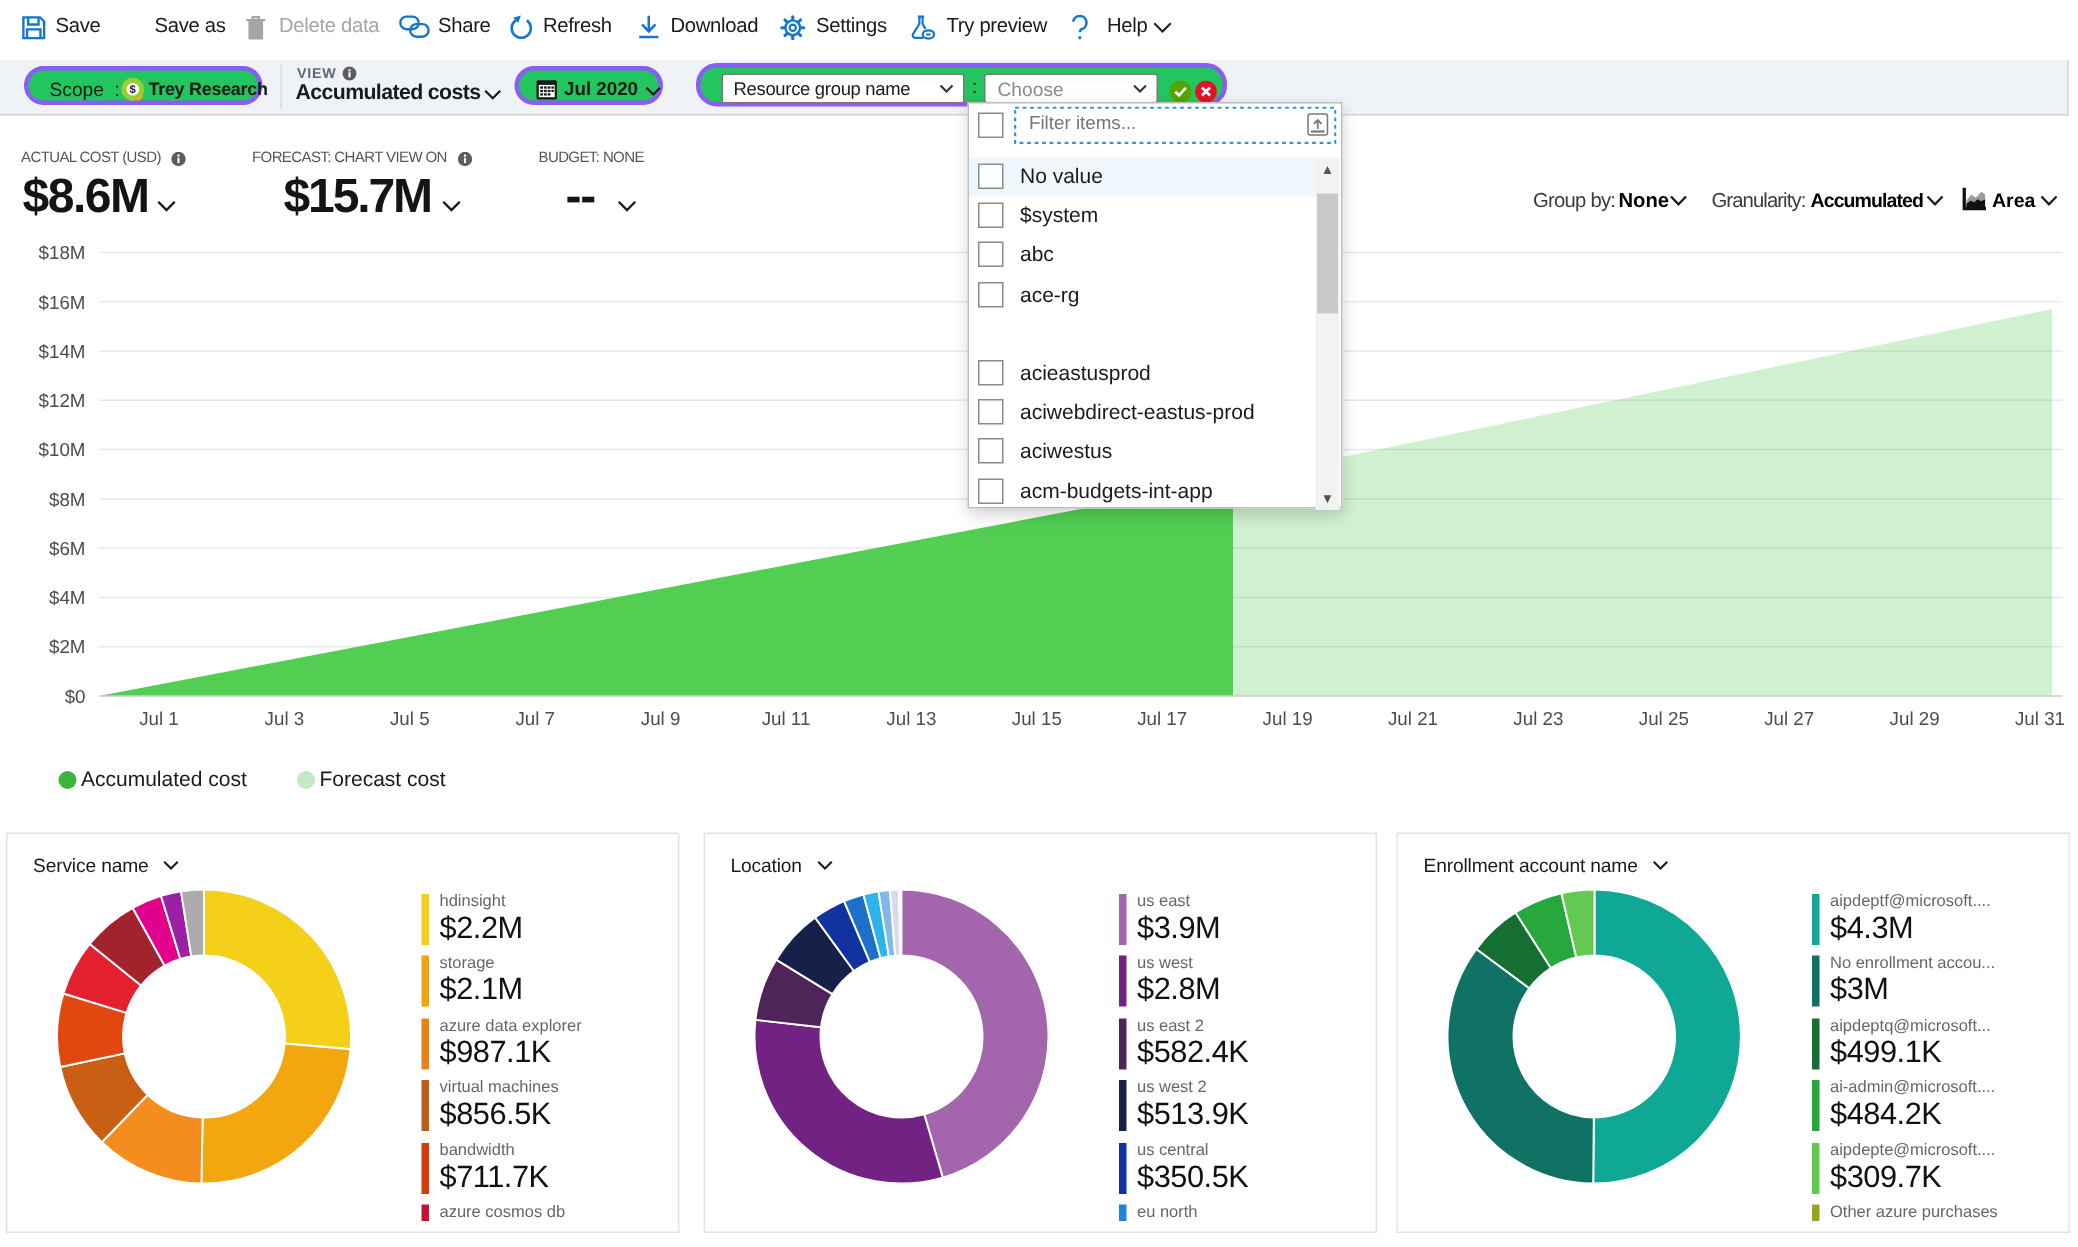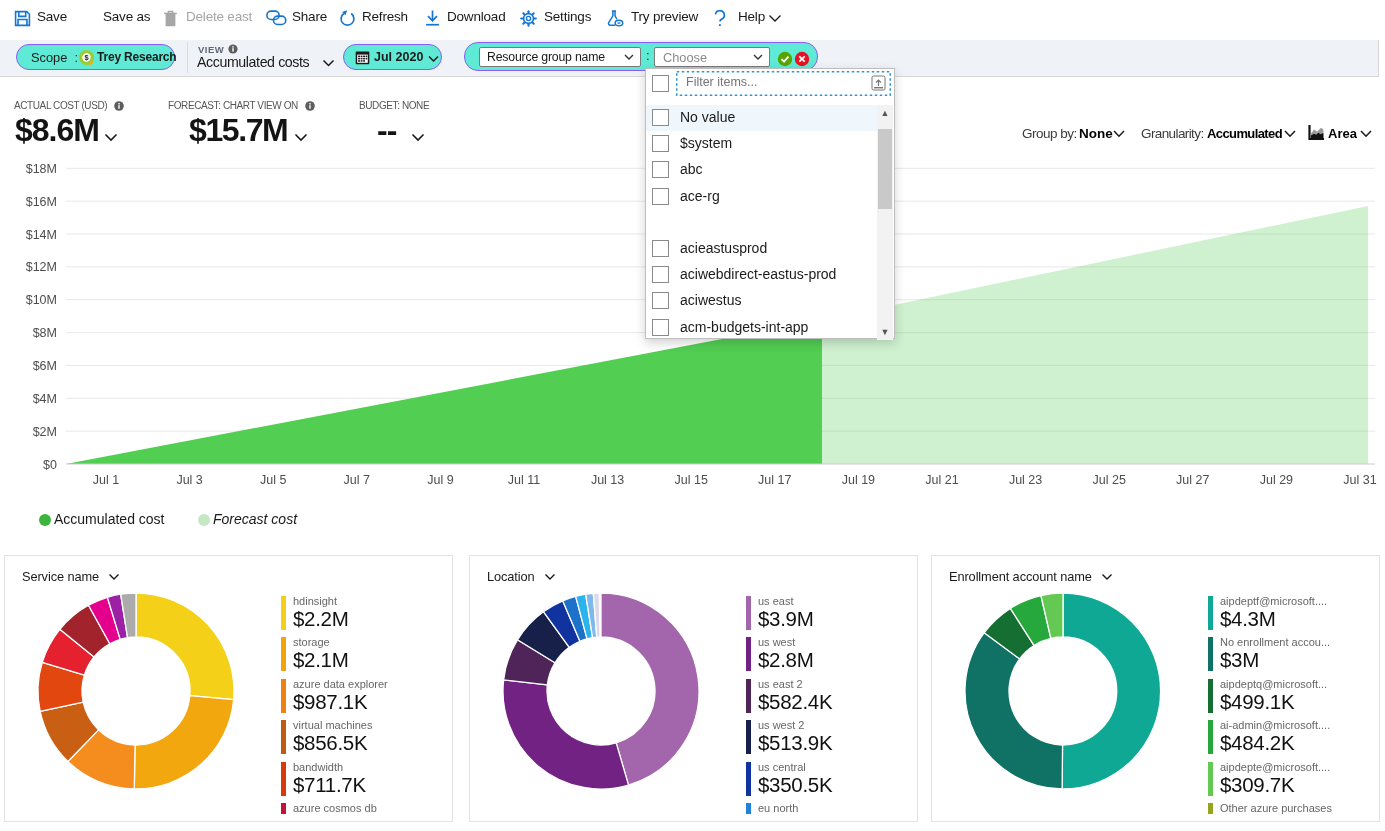--- a/index.html
+++ b/index.html
@@ -1,20 +1,20 @@
 <!DOCTYPE html>
 <html><head><meta charset="utf-8">
 <style>
 * { margin:0; padding:0; box-sizing:border-box; }
 html,body { width:1385px; height:831px; background:#fff; font-family:"Liberation Sans", sans-serif; overflow:hidden; position:relative; }
 .toolbar { position:absolute; left:0; top:0; width:1385px; height:40px; background:#fff; }
 .tbi { position:absolute; top:10px; }
 .tbt { position:absolute; top:9px; font-size:13.5px; letter-spacing:-0.2px; white-space:nowrap; }
 .filterbar { position:absolute; left:0; top:40px; width:1379px; height:37px; background:#eff3f8; border-bottom:1px solid #d6d6d6; border-right:1px solid #d6d6d6; }
-.pill { position:absolute; background:#5eead4; border:1px solid #8b5cf6; border-radius:14px; }
+.pill { position:absolute; background:#22c55e; border:3px solid #8b5cf6; border-radius:14px; }
 .kpilab { position:absolute; font-size:10px; color:#565656; letter-spacing:-0.4px; white-space:nowrap; }
 .kpival { position:absolute; font-size:32px; font-weight:700; color:#141414; letter-spacing:-0.8px; white-space:nowrap; }
 .ctl { position:absolute; top:126px; font-size:13.5px; color:#3b3b3b; white-space:nowrap; }
 .ctl b { color:#000; font-weight:700; }
 .bigchart { position:absolute; left:0; top:155px; }
 .card { position:absolute; top:555px; width:449px; height:267px; background:#fff; border:1px solid #e3e3e3; }
 .cardtitle { position:absolute; left:17px; top:13px; font-size:12.8px; letter-spacing:-0.1px; color:#1a1a1a; white-space:nowrap; }
 .chev2 { margin-left:9px; }
 .donut { position:absolute; left:0; top:24px; }
 .lgE { position:absolute; left:276px; width:168px; }
@@ -31,21 +31,21 @@
         <path d="M4.5 1.8 v4.2 h6.5 v-4.2" stroke="#1475d3" stroke-width="1.5" fill="none"></path>
         <path d="M3.8 14.2 v-5.2 h8.4 v5.2" stroke="#1475d3" stroke-width="1.5" fill="none"></path>
       </svg></div>
 <div class="tbt" style="left:37px;color:#1a1a1a;">Save</div>
 <div class="tbt" style="left:103px;color:#1a1a1a;">Save as</div>
 <div class="tbi" style="left:163px;"><svg width="15" height="17" viewBox="0 0 14 16" fill="none">
         <path d="M1 3.2 h12" stroke="#a6a6a6" stroke-width="1.4"></path>
         <path d="M5 3 v-1.6 h4 V3" stroke="#a6a6a6" stroke-width="1.4" fill="none"></path>
         <path d="M2.4 3.4 h9.2 v11.2 a0.8 0.8 0 0 1 -0.8 0.8 h-7.6 a0.8 0.8 0 0 1 -0.8 -0.8 Z" fill="#a6a6a6"></path>
       </svg></div>
-<div class="tbt" style="left:186px;color:#a6a6a6;">Delete east</div>
+<div class="tbt" style="left:186px;color:#a6a6a6;">Delete data</div>
 <div class="tbi" style="left:266px;"><svg width="21" height="16" viewBox="0 0 21 16" fill="none">
         <rect x="0.9" y="1.1" width="12.2" height="8.4" rx="4.1" stroke="#1475d3" stroke-width="1.6"></rect>
         <rect x="7.5" y="6.1" width="12.2" height="8.4" rx="4.1" stroke="#1475d3" stroke-width="1.6"></rect>
       </svg></div>
 <div class="tbt" style="left:292px;color:#1a1a1a;">Share</div>
 <div class="tbi" style="left:339px;"><svg width="17" height="17" viewBox="0 0 17 17" fill="none">
         <path d="M12.17 3.56 A6.4 6.4 0 1 1 4.83 3.56" stroke="#1475d3" stroke-width="1.7" fill="none"></path>
         <path d="M8.2 0.3 L6.5 5.3 L3.1 1.9 Z" fill="#1475d3"></path>
       </svg></div>
 <div class="tbt" style="left:362px;color:#1a1a1a;">Refresh</div>
@@ -97,21 +97,21 @@
 </svg>
 <span style="position:absolute;left:80px;top:5px;font-size:12px;font-weight:700;color:#1a1a1a;letter-spacing:-0.2px;white-space:nowrap;">Trey Research</span>
 </div>
 <div style="position:absolute;left:187px;top:2px;width:1px;height:31px;background:#d8dde4;"></div>
 <div style="position:absolute;left:198px;top:3.5px;font-size:9.5px;color:#5d6874;letter-spacing:0.5px;font-weight:700;">VIEW</div>
 <svg style="position:absolute;left:228px;top:3.5px;" width="10" height="10" viewBox="0 0 10 10">
       <circle cx="5" cy="5" r="4.6" fill="#5d5d5d"></circle>
       <rect x="4.3" y="4.2" width="1.4" height="3.4" fill="#fff"></rect>
       <rect x="4.3" y="2.2" width="1.4" height="1.4" fill="#fff"></rect>
     </svg>
-<div style="position:absolute;left:197px;top:14px;font-size:14.2px;font-weight:400;color:#1a1a1a;letter-spacing:-0.4px;white-space:nowrap;">Accumulated costs</div>
+<div style="position:absolute;left:197px;top:14px;font-size:14.2px;font-weight:700;color:#1a1a1a;letter-spacing:-0.4px;white-space:nowrap;">Accumulated costs</div>
 <svg style="position:absolute;left:322px;top:19px;" width="13" height="9" viewBox="0 0 13 9">
       <path d="M1.5 1.5 L6.5 6.5 L11.5 1.5" stroke="#1a1a1a" stroke-width="1.5" fill="none"></path>
     </svg>
 <div class="pill" style="left:343px;top:3.5px;width:99px;height:26px;">
 <svg style="position:absolute;left:11px;top:5px;" width="15" height="15" viewBox="0 0 15 15">
         <rect x="0.7" y="1.5" width="13.6" height="12.8" rx="1" fill="#1a1a1a"></rect>
         <rect x="2.2" y="4.6" width="10.6" height="8.2" fill="#fff"></rect>
         <g fill="#1a1a1a">
           <rect x="3.1" y="5.6" width="1.9" height="1.5"></rect>
           <rect x="5.6" y="5.6" width="1.9" height="1.5"></rect>
@@ -237,21 +237,21 @@
 <text x="942.0" y="328.5" text-anchor="middle" font-size="12.5" fill="#4d4d4d">Jul 21</text>
 <text x="1025.6" y="328.5" text-anchor="middle" font-size="12.5" fill="#4d4d4d">Jul 23</text>
 <text x="1109.2" y="328.5" text-anchor="middle" font-size="12.5" fill="#4d4d4d">Jul 25</text>
 <text x="1192.8" y="328.5" text-anchor="middle" font-size="12.5" fill="#4d4d4d">Jul 27</text>
 <text x="1276.4" y="328.5" text-anchor="middle" font-size="12.5" fill="#4d4d4d">Jul 29</text>
 <text x="1360.0" y="328.5" text-anchor="middle" font-size="12.5" fill="#4d4d4d">Jul 31</text>
 </svg>
 <div style="position:absolute;left:39px;top:514px;width:12px;height:12px;border-radius:50%;background:#3db53d;"></div>
 <div style="position:absolute;left:54px;top:511px;font-size:14px;color:#1a1a1a;white-space:nowrap;">Accumulated cost</div>
 <div style="position:absolute;left:198px;top:514px;width:12px;height:12px;border-radius:50%;background:#c4e8c4;"></div>
-<div style="position:absolute;left:213px;top:511px;font-size:14px;color:#1a1a1a;white-space:nowrap;font-style:italic;">Forecast cost</div>
+<div style="position:absolute;left:213px;top:511px;font-size:14px;color:#1a1a1a;white-space:nowrap;">Forecast cost</div>
 <div class="card" style="left:4px;">
 <div class="cardtitle">Service name<svg class="chev2" width="12" height="8" viewBox="0 0 12 8">
         <path d="M1.5 1.5 L6 6 L10.5 1.5" stroke="#1a1a1a" stroke-width="1.4" fill="none"></path>
       </svg></div>
 <svg class="donut" width="262" height="220" viewBox="0 0 262 220">
 <path d="M131.00 13.00 A98 98 0 0 1 228.63 119.54 L184.79 115.71 A54 54 0 0 0 131.00 57.00 Z" fill="#F5D018" stroke="#ffffff" stroke-width="1.3" stroke-linejoin="round"></path>
 <path d="M228.63 119.54 A98 98 0 0 1 129.29 208.99 L130.06 164.99 A54 54 0 0 0 184.79 115.71 Z" fill="#F3A70F" stroke="#ffffff" stroke-width="1.3" stroke-linejoin="round"></path>
 <path d="M129.29 208.99 A98 98 0 0 1 62.92 181.50 L93.49 149.84 A54 54 0 0 0 130.06 164.99 Z" fill="#F58D1E" stroke="#ffffff" stroke-width="1.3" stroke-linejoin="round"></path>
 <path d="M62.92 181.50 A98 98 0 0 1 35.14 131.38 L78.18 122.23 A54 54 0 0 0 93.49 149.84 Z" fill="#C85F13" stroke="#ffffff" stroke-width="1.3" stroke-linejoin="round"></path>
 <path d="M35.14 131.38 A98 98 0 0 1 37.28 82.35 L79.36 95.21 A54 54 0 0 0 78.18 122.23 Z" fill="#E1470F" stroke="#ffffff" stroke-width="1.3" stroke-linejoin="round"></path>

